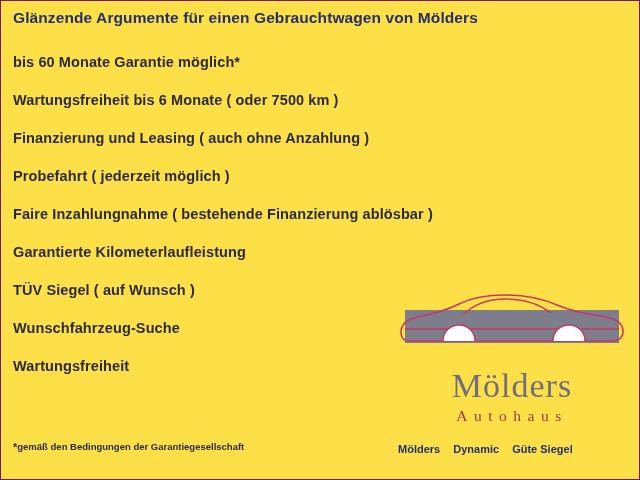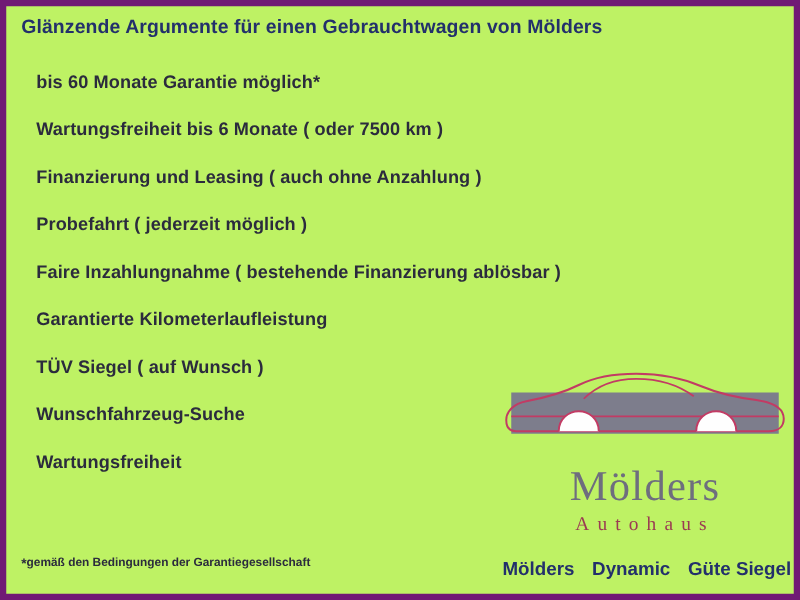--- a/index.html
+++ b/index.html
@@ -11,38 +11,38 @@
     height: 480px;
     background: #ffffff;
     font-family: "Liberation Sans", sans-serif;
     overflow: hidden;
   }
   .page {
     position: relative;
     width: 640px;
     height: 480px;
     box-sizing: border-box;
-    border: 5px solid #701a75;
-    background: #bef264;
+    border: 1px solid #701a75;
+    background: #fde047;
     overflow: hidden;
     padding-left: 16px;
   }
   .headline {
     position: absolute;
     left: 12px;
     top: 8px;
     font-size: 15.5px;
     font-weight: bold;
     color: #23306b;
     letter-spacing: 0.1px;
     white-space: nowrap;
   }
   .bullets {
     position: absolute;
-    left: 24px;
+    left: 12px;
     top: 42px;
     width: 600px;
   }
   .bullet {
     font-size: 14.5px;
     font-weight: bold;
     color: #2b2b3d;
     height: 38px;
     line-height: 38px;
     white-space: nowrap;
@@ -98,21 +98,21 @@
     font-family: "Liberation Serif", serif;
     font-size: 15.5px;
     color: #9b3b52;
     letter-spacing: 6.5px;
   }
   .logo-tag {
     position: absolute;
     left: 0px;
     top: 158px;
     width: 238px;
-    font-size: 15px;
+    font-size: 11px;
     font-weight: bold;
     color: #23306b;
     white-space: nowrap;
   }
   .logo-tag span { margin: 0 5px; }
 </style>
 </head>
 <body>
 
 <div class="page">

